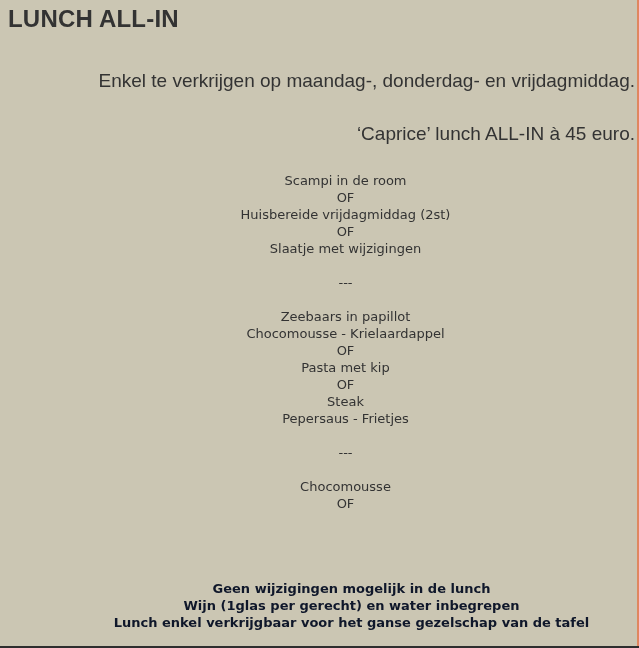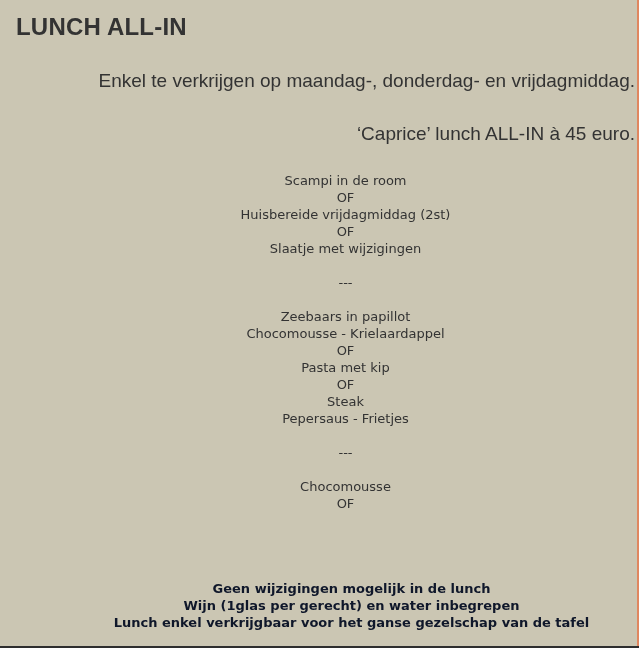--- a/index.html
+++ b/index.html
@@ -1,20 +1,20 @@
 <!DOCTYPE html>
 <html><head>
 <meta charset="utf-8">
 <style>
   html, body { margin:0; padding:0; }
   body { width:639px; height:648px; overflow:hidden; background:#cbc6b3; position:relative; color:#333; }
   .panel { position:absolute; left:0; top:0; width:637px; height:646px; background:#cbc6b3; }
   .rborder { position:absolute; left:637px; top:0; width:2px; height:646px; background:#e0865f; }
   .bborder { position:absolute; left:0; top:646px; width:639px; height:2px; background:#2e2e2e; }
-  h1 { position:absolute; left:8px; top:5px; margin:8px; font-family:"Liberation Sans", sans-serif; font-weight:bold; font-size:24px; color:#333; letter-spacing:0.2px; }
+  h1 { position:absolute; left:8px; top:5px; margin:0; font-family:"Liberation Sans", sans-serif; font-weight:bold; font-size:24px; color:#333; letter-spacing:0.2px; }
   .sub { position:absolute; left:0; width:631px; margin:4px; text-align:right; font-family:"Liberation Sans", sans-serif; font-weight:normal; font-size:19px; color:#333; }
   .menu { position:absolute; left:0; width:631px; text-align:center; font-family:"DejaVu Sans", sans-serif; font-size:13px; line-height:17px; color:#333; }
   .menu div { height:17px; }
   .notes { position:absolute; left:0; width:631px; top:580px; text-align:center; font-family:"DejaVu Sans", sans-serif; font-weight:bold; font-size:13px; line-height:17px; color:#0f172a;padding-left:36px; }
 </style>
 </head>
 <body>
 
 <div class="panel">
   <h1>LUNCH ALL-IN</h1>

